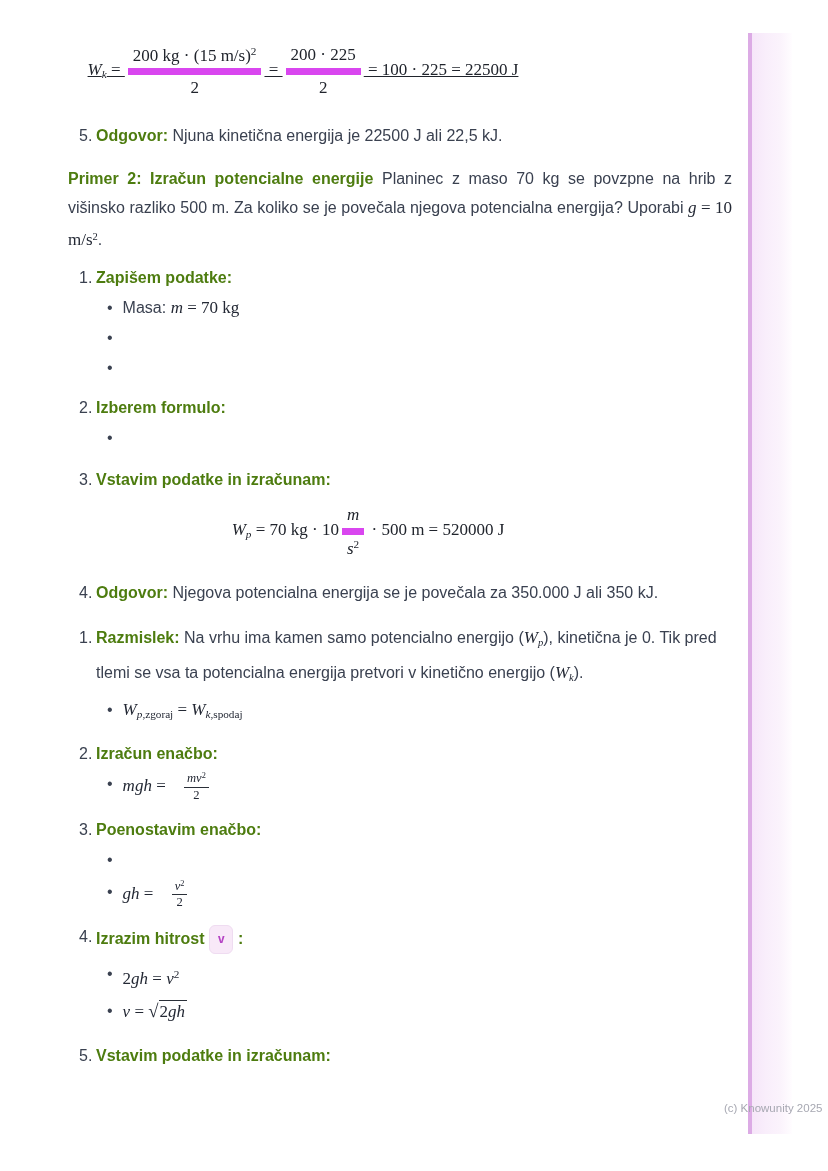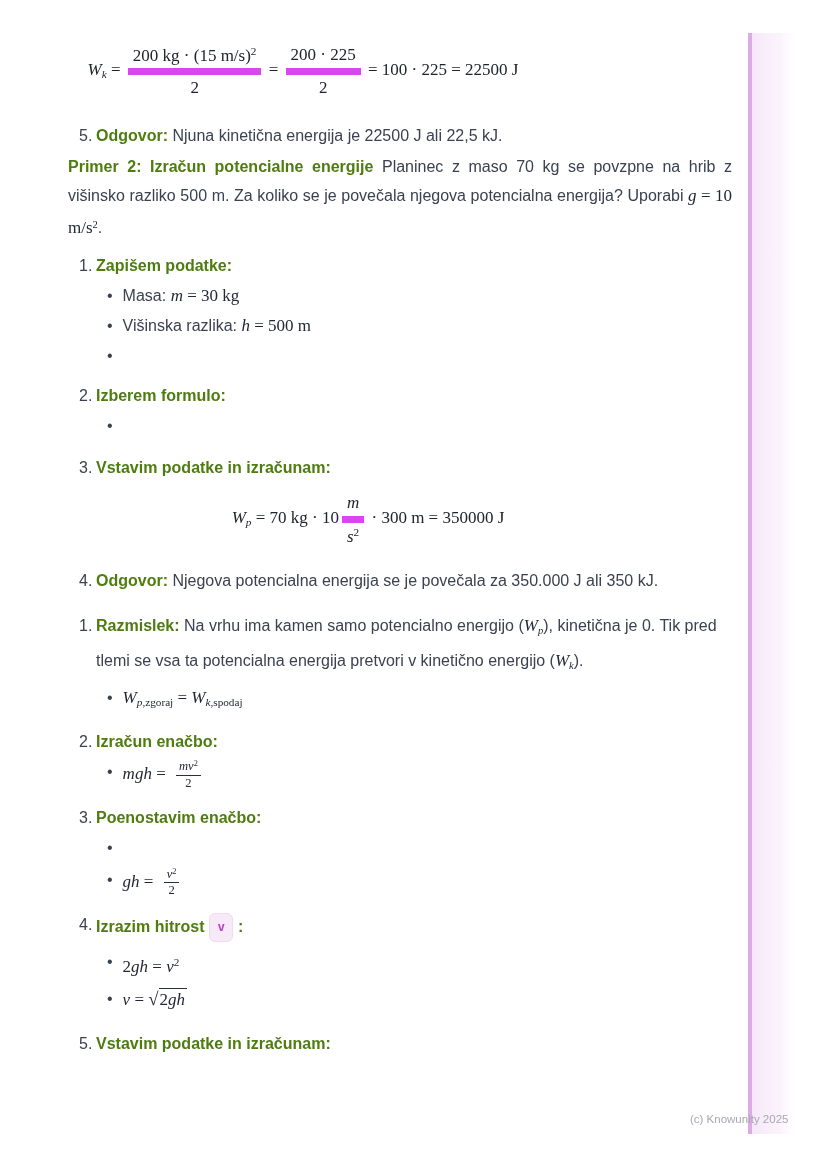--- a/index.html
+++ b/index.html
@@ -18,31 +18,31 @@
 
   
   .math{font-family:"Liberation Serif",serif;color:#232834;font-size:17px;}
   .mi{font-style:italic;}
   .msub{font-size:0.66em;vertical-align:-0.3em;letter-spacing:0;}
   .msup{font-size:0.66em;vertical-align:0.5em;}
   .dmath{font-family:"Liberation Serif",serif;font-size:17px;color:#20242c;white-space:nowrap;}
   .frac{display:inline-block;vertical-align:middle;text-align:center;line-height:1.25;margin:0 3px;}
   .frac .top{display:block;border-bottom:7px solid #d946ef;padding:0 5px 2px;}
   .frac .bot{display:block;padding-top:2px;}
-  .sfrac{display:inline-block;vertical-align:-0.55em;text-align:center;line-height:1.05;font-size:0.74em;margin:0 6px;}
+  .sfrac{display:inline-block;vertical-align:-0.55em;text-align:center;line-height:1.05;font-size:0.74em;margin:0 14px;}
   .sfrac .top{display:block;border-bottom:1px solid #2a2f38;padding:0 3px 1px;}
   .sfrac .bot{display:block;padding-top:1px;}
   .sqrt-sym{font-size:1.1em;}
   .sqrt-arg{border-top:1.3px solid #2a2f38;padding:1px 2px 0 1px;text-align:center;}
 
-  .f1-wrap{margin-top:44px;width:470px;text-align:center;}
+  .f1-wrap{margin-top:44px;width:470px;text-align:center;text-decoration:underline;}
   .f2-wrap{margin-top:12px;width:600px;text-align:center;}
 
   .bold{font-weight:bold;color:#4d7c0f;}
-  .para{line-height:29px;margin-top:4px;}
+  .para{line-height:29px;margin-top:16px;}
   .just{text-align:justify;}
 
   .step{display:flex;align-items:flex-start;margin-top:14px;line-height:24px;}
   .step-num{flex:0 0 17px;margin-left:11px;}
   .step-body{flex:1;}
   .lh29{line-height:29px;}
   .bullet-row{display:flex;margin-top:6px;line-height:24px;}
   .bullet-row .dot{padding-left:11px;margin-right:10px;}
   .mt26{margin-top:26px;}
   .mt20{margin-top:20px;}
@@ -50,21 +50,21 @@
   .mt16{margin-top:16px;}
   .mt12{margin-top:12px;}
   .mt8{margin-top:8px;}
 
   .badge{
     display:inline-block;background:#f8e9f8;border:1px solid #efdcf1;border-radius:6px;
     padding:1px 7px 2px;margin:0 5px;vertical-align:1px;
     font-family:"DejaVu Sans Mono",monospace;font-size:12.5px;font-weight:bold;color:#b544c4;
   }
   .footer{
-    position:absolute;left:690px;top:1102px;font-size:11.5px;color:#a7a8b2;z-index:3;margin-top:11px;
+    position:absolute;left:724px;top:1102px;font-size:11.5px;color:#a7a8b2;z-index:3;
   }
   .strip{z-index:1;}
   .content{z-index:2;}
 </style>
 </head>
 <body>
 
 <div class="page">
 
   <div class="strip"></div>
@@ -83,25 +83,24 @@
     <div class="para just">
       <span class="bold">Primer 2: Izračun potencialne energije</span><span> Planinec z maso 70 kg se povzpne na hrib z višinsko razliko 500 m. Za koliko se je povečala njegova potencialna energija? Uporabi </span><span class="math mi">g</span><span class="math"> = 10 m/s</span><span class="math msup">2</span><span>.</span>
     </div>
 
     <div class="step mt12">
       <span class="step-num">1.</span>
       <span class="step-body">
         <span class="bold">Zapišem podatke:</span>
         <span class="bullet-row">
             <span class="dot">•</span>
-            <span><span>Masa: </span><span class="math mi">m</span><span class="math"> = 30 kg</span></span>
+            <span><span>Masa: </span><span class="math mi">m</span><span class="math"> = 70 kg</span></span>
           </span>
         <span class="bullet-row">
             <span class="dot">•</span>
-            <span><span>Višinska razlika: </span><span class="math mi">h</span><span class="math"> = 500 m</span></span>
           </span>
         <span class="bullet-row">
             <span class="dot">•</span>
           </span>
       </span>
     </div>
 
     <div class="step mt16">
       <span class="step-num">2.</span>
       <span class="step-body">
@@ -111,21 +110,21 @@
           </span>
       </span>
     </div>
 
     <div class="step mt18">
       <span class="step-num">3.</span>
       <span class="step-body"><span class="bold">Vstavim podatke in izračunam:</span></span>
     </div>
 
     <div class="f2-wrap dmath">
-      <span class="mi">W</span><span class="msub mi">p</span><span> = 70 kg · 10</span><span class="frac"><span class="top mi">m</span><span class="bot"><span class="mi">s</span><span class="msup">2</span></span></span><span> · 300 m = 350000 J</span>
+      <span class="mi">W</span><span class="msub mi">p</span><span> = 70 kg · 10</span><span class="frac"><span class="top mi">m</span><span class="bot"><span class="mi">s</span><span class="msup">2</span></span></span><span> · 500 m = 520000 J</span>
     </div>
 
     <div class="step mt20 lh29">
       <span class="step-num">4.</span>
       <span class="step-body lh29"><span class="bold">Odgovor:</span><span> Njegova potencialna energija se je povečala za 350.000 J ali 350 kJ.</span></span>
     </div>
 
 
     <div class="step mt16 lh29">
       <span class="step-num">1.</span>

